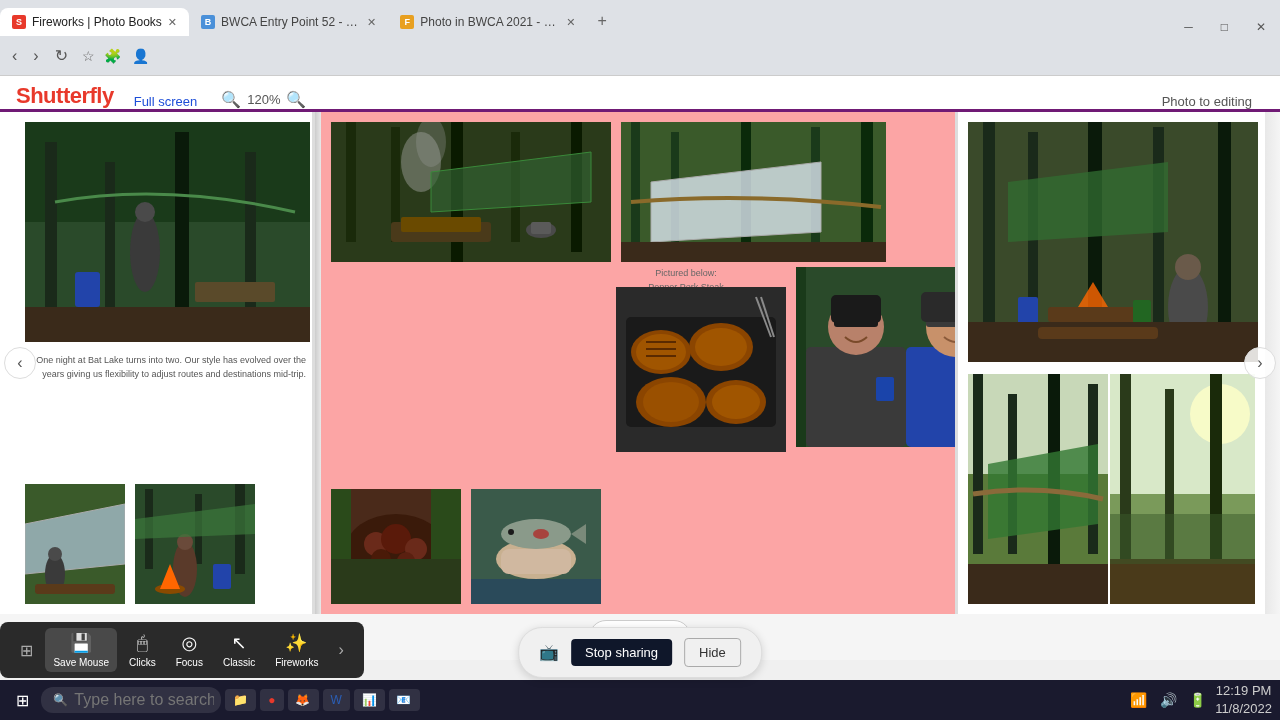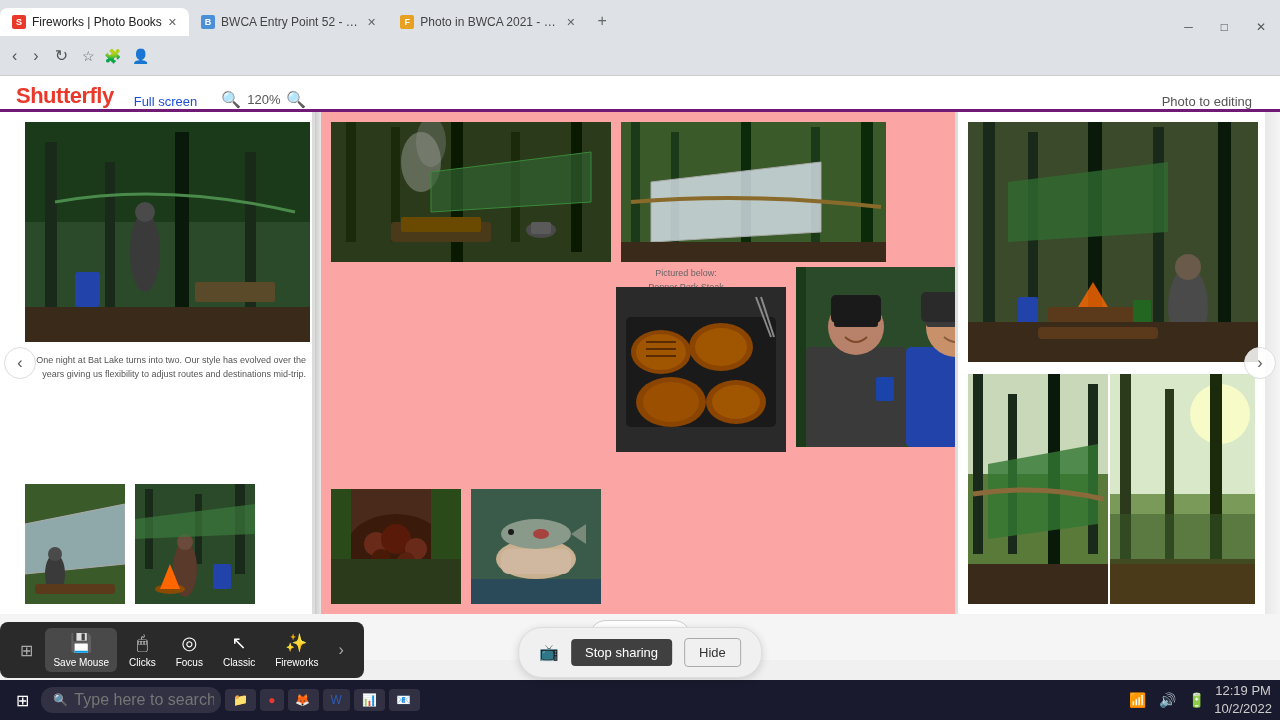--- a/index.html
+++ b/index.html
@@ -50,21 +50,21 @@
     
     .bottom-toolbar { position: absolute; bottom: 42px; left: 0; background: #2a2a2a; border-radius: 8px; padding: 6px 12px; display: flex; align-items: center; gap: 4px; z-index: 20; }
     .tool-item { display: flex; flex-direction: column; align-items: center; padding: 4px 8px; cursor: pointer; color: #fff; font-size: 10px; gap: 3px; border-radius: 6px; }
     .tool-item.active { background: rgba(255,255,255,0.15); }
     .tool-icon { font-size: 18px; }
     .tool-expand { color: #aaa; font-size: 16px; padding: 8px; cursor: pointer; }
 
     
     .screen-sharing-banner { position: absolute; bottom: 42px; left: 50%; transform: translateX(-50%); background: #f0f0f0; border: 1px solid #ddd; border-radius: 24px; padding: 10px 20px; display: flex; align-items: center; gap: 12px; font-size: 13px; color: #333; z-index: 20; box-shadow: 0 2px 8px rgba(0,0,0,0.15); white-space: nowrap; }
     .screencast-icon { font-size: 16px; color: #555; }
-    .stop-sharing-btn { background: #404040; color: #fff; border: none; border-radius: 4px; padding: 6px 14px; font-size: 13px; cursor: pointer; }
+    .stop-sharing-btn { background: #0f172a; color: #fff; border: none; border-radius: 4px; padding: 6px 14px; font-size: 13px; cursor: pointer; }
     .hide-btn { background: none; border: 1px solid #aaa; border-radius: 4px; padding: 6px 14px; font-size: 13px; cursor: pointer; color: #333; }
 
     
     .taskbar { background: #1a1a2e; display: flex; align-items: center; height: 40px; padding: 0 8px; gap: 4px; position: absolute; bottom: 0; width: 100%; }
     .taskbar-start { background: none; border: none; color: #fff; font-size: 16px; cursor: pointer; padding: 4px 8px; }
     .taskbar-search { background: rgba(255,255,255,0.1); border: none; border-radius: 12px; padding: 4px 12px; color: #aaa; font-size: 12px; width: 180px; display: flex; align-items: center; gap: 6px; cursor: pointer; }
     .taskbar-search input { background: none; border: none; color: #f0abfc; font-size: 16px; outline: none; width: 140px; }
     .taskbar-icons { display: flex; gap: 4px; margin-left: auto; align-items: center; }
     .taskbar-icon { font-size: 14px; color: #ccc; padding: 4px; cursor: pointer; }
     .taskbar-time { color: #ccc; font-size: 13px; text-align: center; line-height: 1.4; cursor: default; }
@@ -463,16 +463,16 @@
   <span class="taskbar-app" style="color:#2b5eb5;">W</span>
   <span class="taskbar-app">📊</span>
   <span class="taskbar-app">📧</span>
 
   <div class="taskbar-icons">
     <span class="taskbar-icon">📶</span>
     <span class="taskbar-icon">🔊</span>
     <span class="taskbar-icon">🔋</span>
     <div class="taskbar-time">
       <div>12:19 PM</div>
-      <div>10/2/2022</div>
+      <div>11/8/2022</div>
     </div>
   </div>
 </div>
 
 </body></html>

